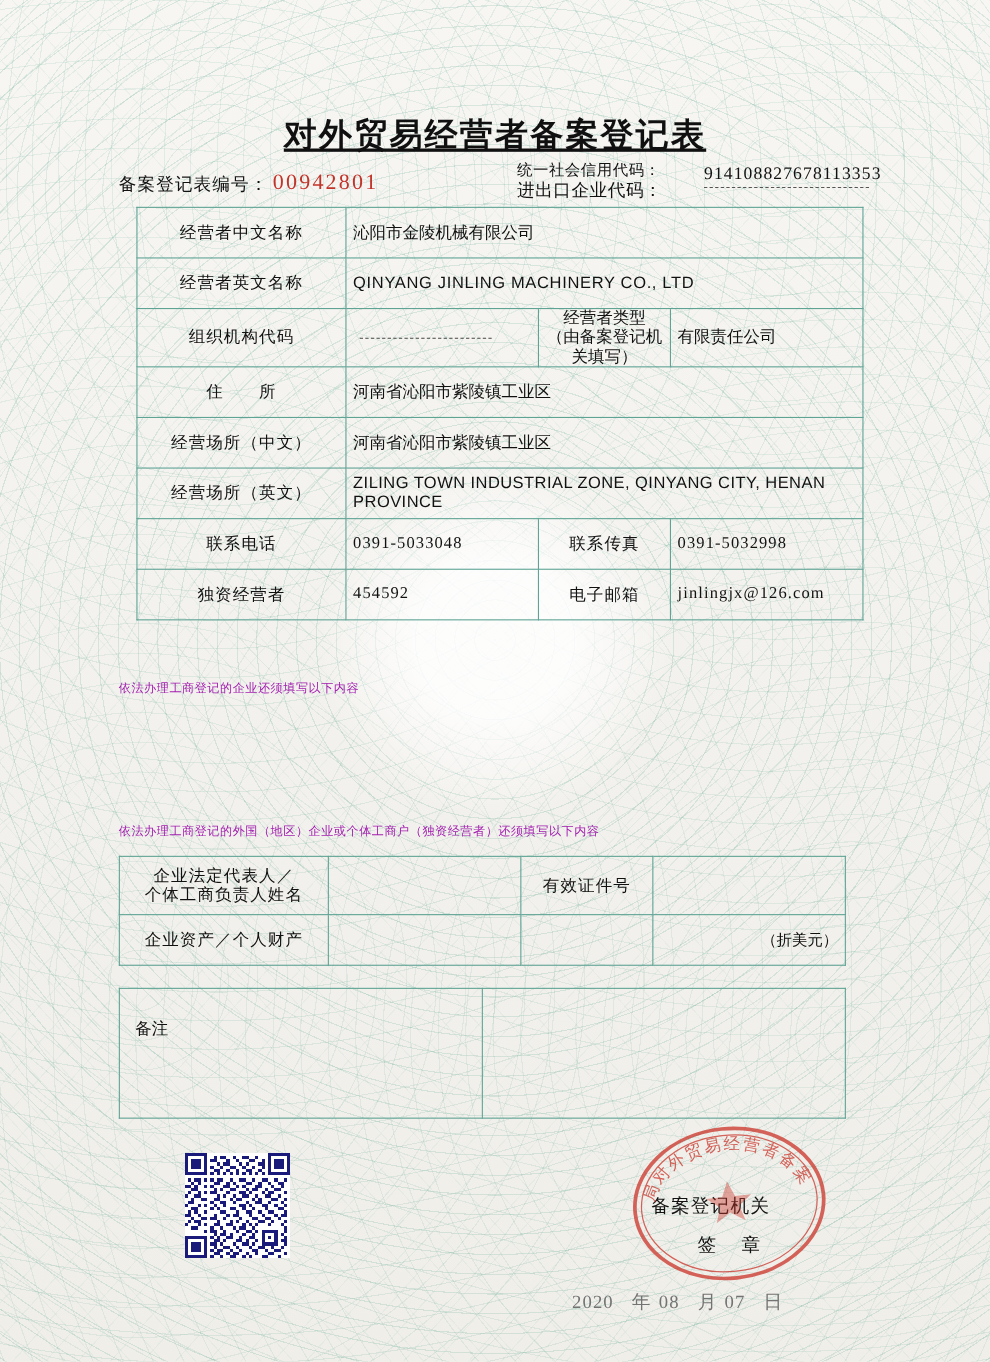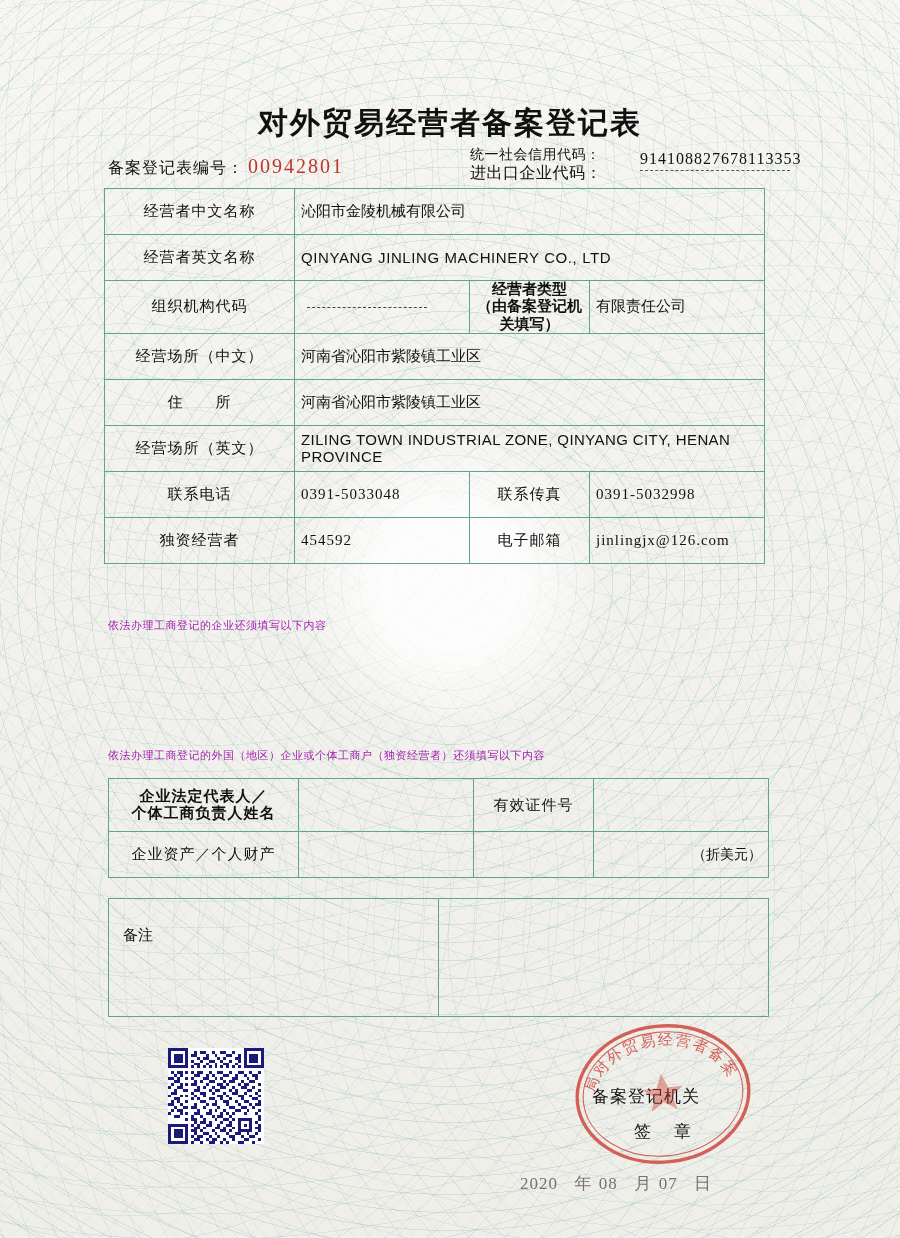--- a/index.html
+++ b/index.html
@@ -26,21 +26,21 @@
     pointer-events:none;
   }
   .sheet{
     position:absolute;
     left:0;top:0;width:900px;height:1238px;
   }
   .title{
     position:absolute;left:0;top:103px;width:900px;
     text-align:center;
     font-family:"DejaVu Sans","Liberation Sans",sans-serif;
-    font-size:30px;font-weight:bold;letter-spacing:2px;color:#101010;
+    font-size:30px;font-weight:bold;letter-spacing:2px;color:#101010;text-decoration:underline;
   }
   .hdr-left{
     position:absolute;left:108px;top:158px;
     font-size:16px;color:#111;letter-spacing:1px;
   }
   .hdr-num{
     position:absolute;left:248px;top:155px;
     font-family:"Liberation Serif",serif;
     font-size:20px;color:#c2342a;letter-spacing:2px;
   }
@@ -75,21 +75,21 @@
     padding:0 6px;
     vertical-align:middle;
     background:transparent;
   }
   td.lab{ text-align:center; color:#111; font-size:15px; letter-spacing:1px;}
   td.val{ text-align:left; padding-left:14px; }
   .hand{ font-family:"Liberation Serif",serif; font-size:17px; letter-spacing:1px; color:#1a1a2e;}
   .en{ font-family:"Liberation Sans",sans-serif; font-size:14.5px; letter-spacing:0.6px; color:#111;}
   .en-sm{ font-family:"Liberation Sans",sans-serif; font-size:13px; letter-spacing:0.4px; color:#111;}
   .cn{ font-family:"DejaVu Sans","Liberation Sans",sans-serif; font-size:16px; color:#111;}
-  .two-line{ line-height:1.15; text-align:center; font-size:14px;font-weight:bold;}
+  .two-line{ line-height:1.15; text-align:center; font-size:14px;}
   .dashline{ display:inline-block;width:120px;border-bottom:1px dashed #444;vertical-align:4px;margin-left:6px;}
   .dashline-lg{ display:inline-block;width:170px;border-bottom:1px dashed #444;vertical-align:4px;margin-left:8px;}
 
   .section-note{
     position:absolute;
     font-size:11px;color:#a21caf;letter-spacing:0.5px;
   }
   .footer-note{
     position:absolute;left:108px;top:1001px;
     font-size:15.5px;color:#111;letter-spacing:0.5px;
@@ -125,21 +125,21 @@
   <div class="title">对外贸易经营者备案登记表</div>
 
   <div class="hdr-left">备案登记表编号：</div>
   <div class="hdr-num">00942801</div>
 
   <div class="hdr-credit">统一社会信用代码：</div>
   <div class="hdr-imp">进出口企业代码：</div>
   <div class="hdr-credit-val">914108827678113353</div>
   <div class="hdr-dash"></div>
 
-  <table class="grid" style="left:104px;top:188px;width:660px;">
+  <table class="grid" style="left:124px;top:188px;width:660px;">
     <colgroup>
       <col style="width:190px">
       <col style="width:175px">
       <col style="width:120px">
       <col style="width:175px">
     </colgroup>
     <tbody>
       <tr>
         <td class="lab">经营者中文名称</td>
         <td class="val cn" colspan="3">沁阳市金陵机械有限公司</td>
@@ -153,25 +153,25 @@
         <td class="val">
           <span class="dashline"></span>
         </td>
         <td class="two-line">
           <div>经营者类型</div>
           <div>（由备案登记机关填写）</div>
         </td>
         <td class="val cn">有限责任公司</td>
       </tr>
       <tr>
+        <td class="lab">住　　所</td>
+        <td class="val cn" colspan="3">河南省沁阳市紫陵镇工业区</td>
+      </tr>
+      <tr>
         <td class="lab">经营场所（中文）</td>
-        <td class="val cn" colspan="3">河南省沁阳市紫陵镇工业区</td>
-      </tr>
-      <tr>
-        <td class="lab">住　　所</td>
         <td class="val cn" colspan="3">河南省沁阳市紫陵镇工业区</td>
       </tr>
       <tr>
         <td class="lab">经营场所（英文）</td>
         <td class="val en-sm" colspan="3">ZILING TOWN INDUSTRIAL ZONE, QINYANG CITY, HENAN PROVINCE</td>
       </tr>
       <tr>
         <td class="lab">联系电话</td>
         <td class="val hand">0391-5033048</td>
         <td class="lab">联系传真</td>

